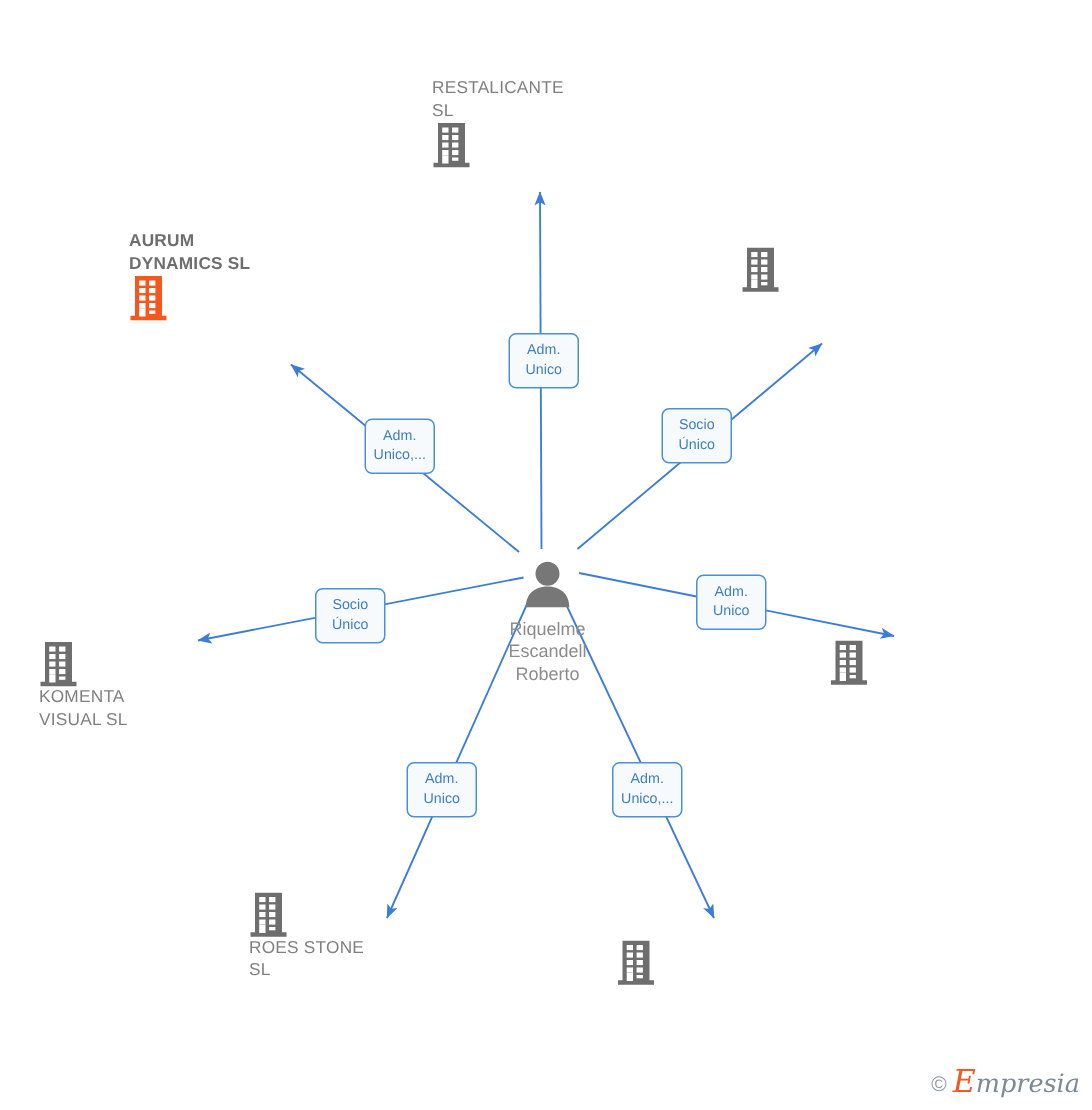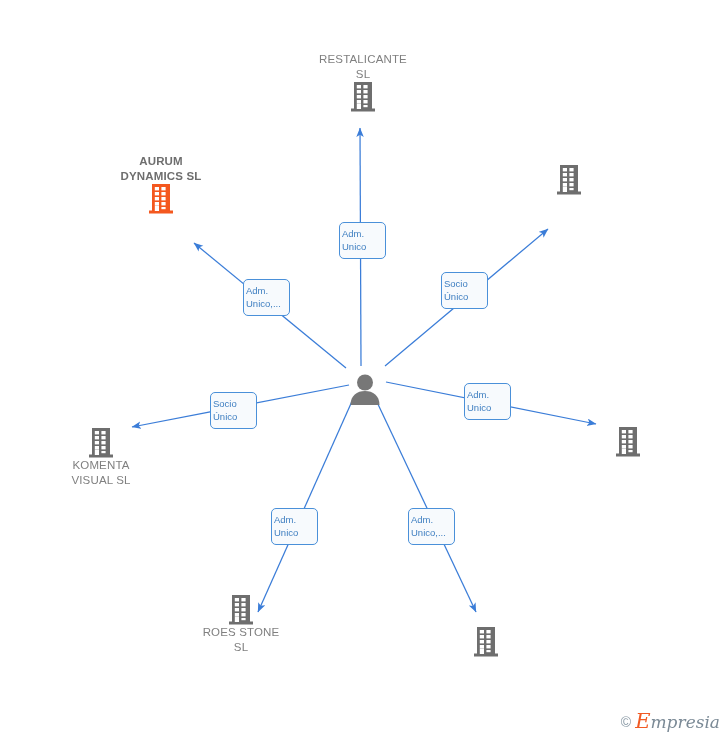--- a/index.html
+++ b/index.html
@@ -24,21 +24,21 @@
     width: 728px;
     height: 740px;
     pointer-events: none;
   }
 
   
   .node {
     position: absolute;
     width: 150px;
     margin-left: -75px;
-    text-align: center;
+    text-align: left;
     line-height: 15px;
   }
   .node .label {
     font-size: 11.5px;
     color: #808080;
     letter-spacing: 0.15px;
     white-space: pre-line;
   }
   .node.highlight .label {
     color: #6e6e6e;
@@ -69,20 +69,21 @@
   
   .edge-label {
     position: absolute;
     box-sizing: border-box;
     border: 1px solid #4a90d9;
     border-radius: 5px;
     background: #f7fafd;
     color: #3f7fc1;
     font-size: 9.5px;
     line-height: 12.5px;
+    text-align: center;
     padding: 5px 2px 5px;
     white-space: pre-line;
     width: 47px;
     margin-left: -23px;
     margin-top: -19px;
   }
 
   
   #watermark {
     position: absolute;
@@ -255,20 +256,23 @@
       </div>
     </div>
 
   <div class="person-node" id="person-center" style="left: 365px; top: 373px;">
     <span class="glyph">
       <svg width="34" height="32" viewBox="0 0 34 32" xmlns="http://www.w3.org/2000/svg">
         <circle cx="17" cy="9.5" r="8" fill="#777777"></circle>
         <path d="M2.5 32 C2.5 22.5 9 18 17 18 C25 18 31.5 22.5 31.5 32 Z" fill="#777777"></path>
       </svg>
     </span>
+    <div class="pname">Riquelme
+Escandell
+Roberto</div>
   </div>
 
   <div id="edge-label-layer">
       <div class="edge-label" style="left: 362px; top: 241px;">Adm.
 Unico</div>
       <div class="edge-label" style="left: 266px; top: 298px;">Adm.
 Unico,...</div>
       <div class="edge-label" style="left: 464px; top: 291px;">Socio
 Único</div>
       <div class="edge-label" style="left: 233px; top: 411px;">Socio

